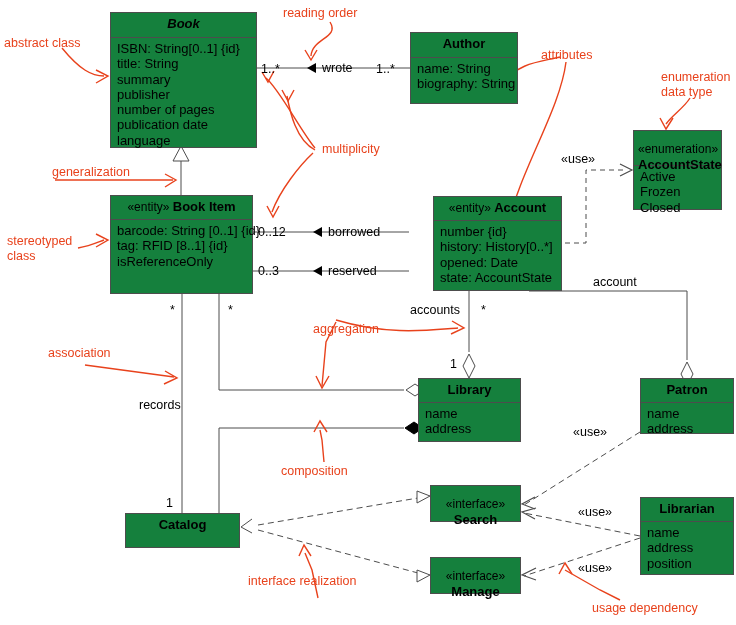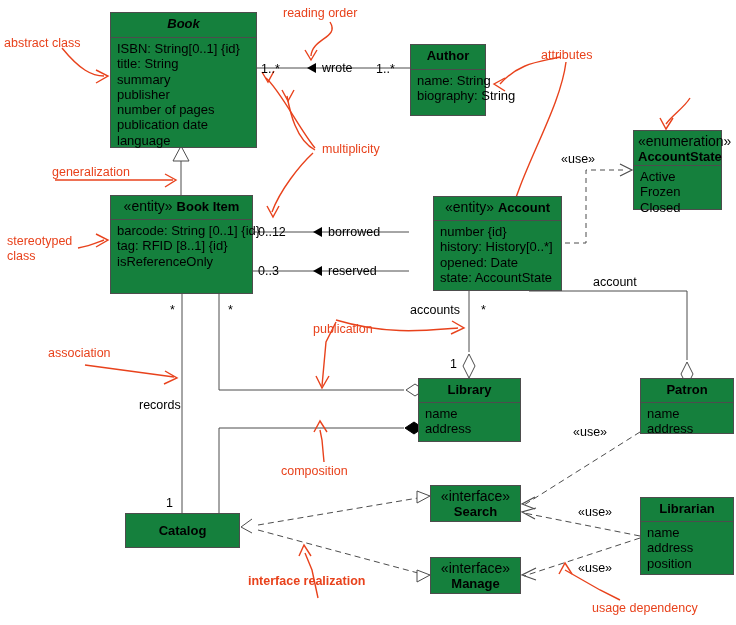--- a/index.html
+++ b/index.html
@@ -32,22 +32,23 @@
   }
   .uml-head {
     box-sizing: border-box;
     text-align: center;
     padding: 3px 4px 4px 4px;
     font-size: 13px;
     line-height: 15px;
     color: #000;
   }
   .uml-head .stereo {
-    font-size: 14px;
+    font-size: 12px;
     font-weight: normal;
+    margin-top: 8px;
   }
   .uml-head .nm {
     font-weight: bold;
   }
   .uml-head.italic .nm {
     font-style: italic;
   }
   .uml-head.two-line .stereo { display: block; }
   .uml-head.two-line .nm { display: block; }
   .uml-sep {
@@ -207,21 +208,21 @@
       <div>ISBN: String[0..1] {id}</div>
       <div>title: String</div>
       <div>summary</div>
       <div>publisher</div>
       <div>number of pages</div>
       <div>publication date</div>
       <div>language</div>
     </div>
   </div>
 
-  <div class="uml-box" style="left:410px; top:44px; width:76px; height:72px;">
+  <div class="uml-box" style="left:410px; top:32px; width:108px; height:72px;">
     <div class="uml-head" style="height:24px;">
       <span class="nm">Author</span>
     </div>
     <div class="uml-sep"></div>
     <div class="uml-attrs">
       <div>name: String</div>
       <div>biography: String</div>
     </div>
   </div>
 
@@ -281,21 +282,21 @@
       <span class="nm">Patron</span>
     </div>
     <div class="uml-sep"></div>
     <div class="uml-attrs">
       <div>name</div>
       <div>address</div>
     </div>
   </div>
 
   <div class="uml-box" style="left:125px; top:513px; width:115px; height:35px;">
-    <div class="uml-head" style="height:33px; display:flex; align-items:center; justify-content:center;">
+    <div class="uml-head" style="height:33px; display:flex; align-items:flex-start; justify-content:center;">
       <span class="nm">Catalog</span>
     </div>
   </div>
 
   <div class="uml-box" style="left:430px; top:485px; width:91px; height:37px;">
     <div class="uml-head two-line" style="height:35px;">
       <span class="stereo">«interface»</span>
       <span class="nm">Search</span>
     </div>
   </div>
@@ -346,33 +347,37 @@
   <div class="dlabel" style="left:573px; top:425px;">«use»</div>
   <div class="dlabel" style="left:578px; top:505px;">«use»</div>
   <div class="dlabel" style="left:578px; top:561px;">«use»</div>
 
   <div class="anno" style="left:4px; top:36px;">abstract class</div>
 
   <div class="anno" style="left:283px; top:6px;">reading order</div>
 
   <div class="anno" style="left:541px; top:48px;">attributes</div>
 
+  <div class="anno" style="left:661px; top:70px;">
+    <span>enumeration</span><br>
+    <span>data type</span>
+  </div>
 
   <div class="anno" style="left:52px; top:165px;">generalization</div>
 
   <div class="anno" style="left:322px; top:142px;">multiplicity</div>
 
   <div class="anno" style="left:7px; top:234px;">
     <span>stereotyped</span><br>
     <span>class</span>
   </div>
 
   <div class="anno" style="left:48px; top:346px;">association</div>
 
-  <div class="anno" style="left:313px; top:322px;">publication</div>
+  <div class="anno" style="left:313px; top:322px;">aggregation</div>
 
   <div class="anno" style="left:281px; top:464px;">composition</div>
 
-  <div class="anno" style="left:248px; top:574px;font-weight:bold;">interface realization</div>
+  <div class="anno" style="left:248px; top:574px;">interface realization</div>
 
   <div class="anno" style="left:592px; top:601px;">usage dependency</div>
 
 </div>
 
 </body></html>

